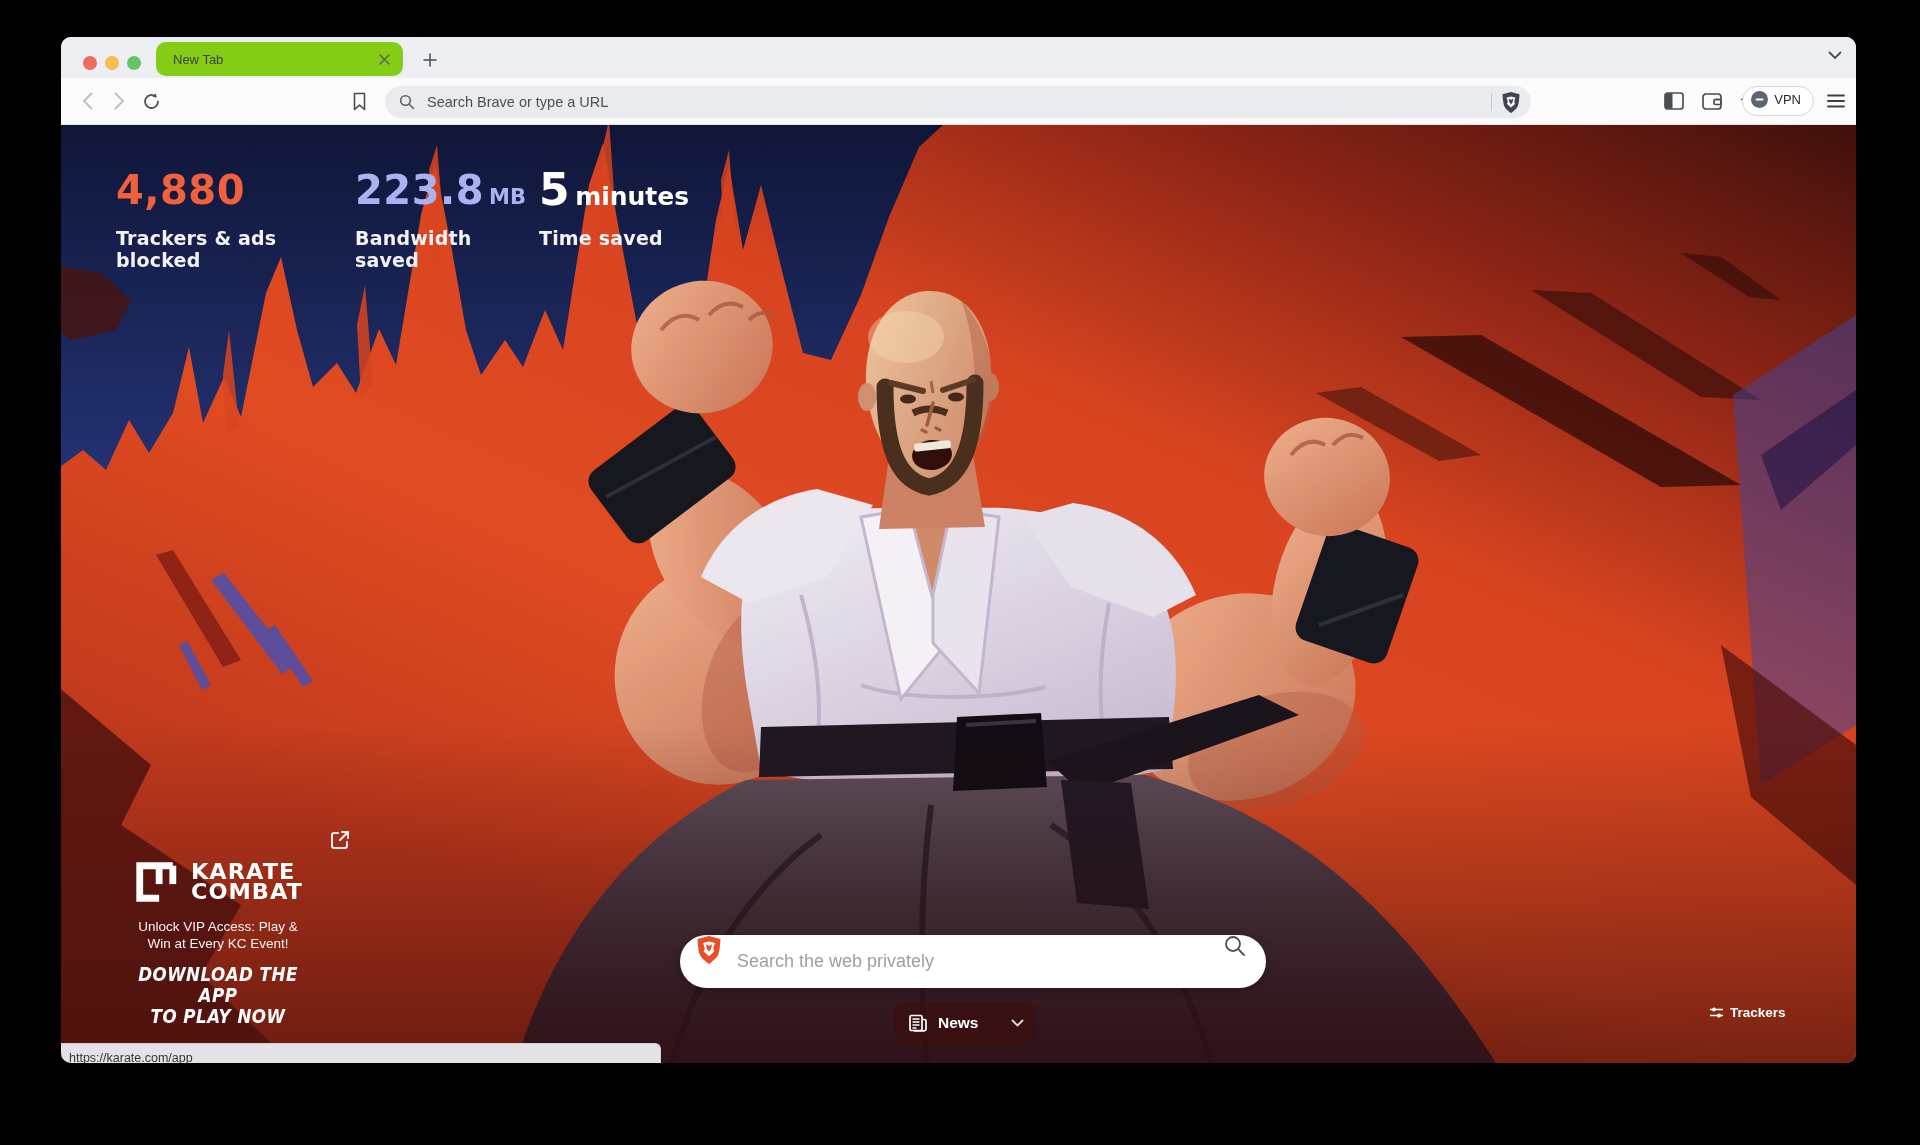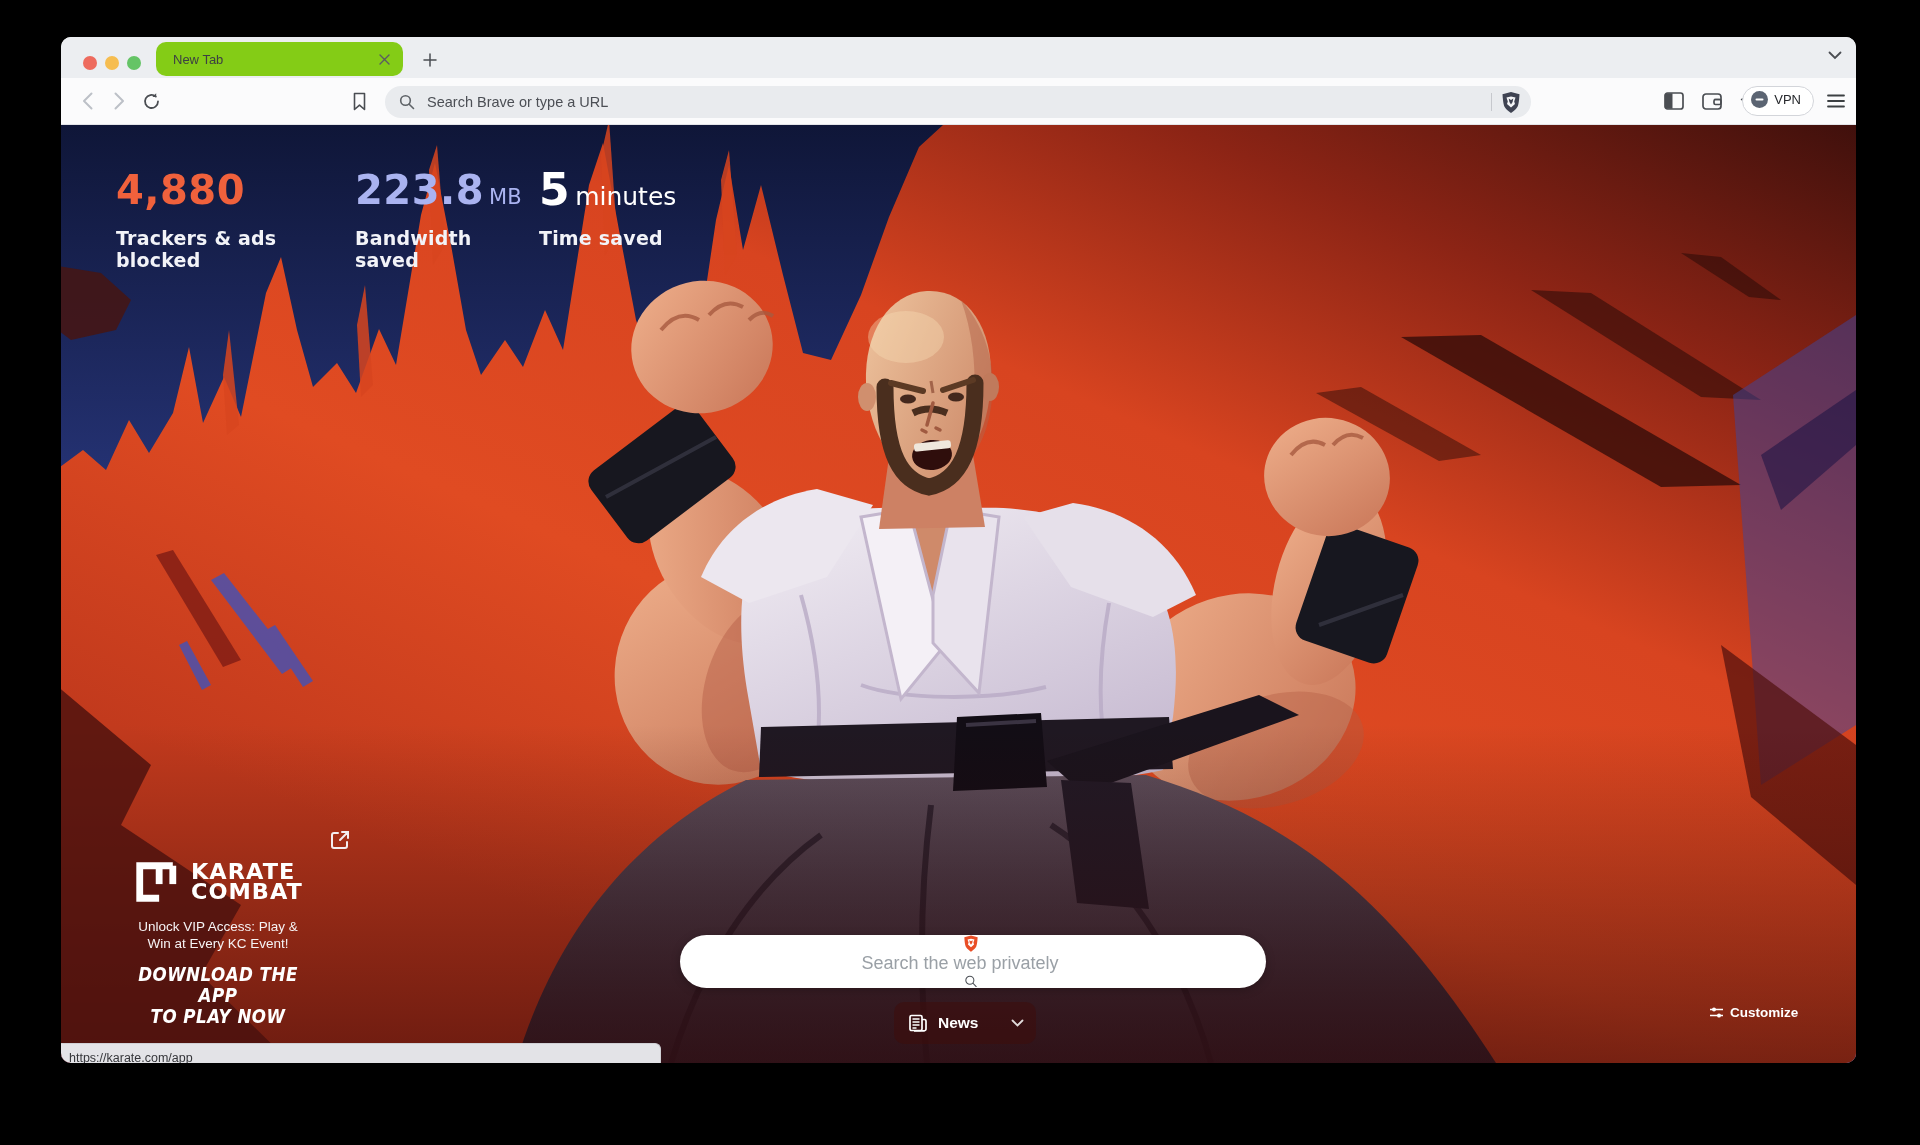--- a/index.html
+++ b/index.html
@@ -32,40 +32,40 @@
   .url-divider{width:1px;height:18px;background:#c6c8cd;margin:0 9px;}
   .vpn-pill{position:absolute;right:42px;top:8px;height:30px;border:1px solid #d3d5da;border-radius:15px;
     background:#fff;display:flex;align-items:center;gap:6px;padding:0 12px 4px 8px;}
   .vpn-label{font-size:13px;color:#26282c;}
   
   .ntp{position:absolute;left:0;top:88px;width:1795px;height:938px;overflow:hidden;background:#17204a;}
   .ntp svg.art{position:absolute;left:0;top:0;}
   .stats{position:absolute;left:55px;top:42px;display:flex;gap:0;color:#fff;font-family:"DejaVu Sans",sans-serif;}
   .stat{margin-right:0;}
   .stat .num{font-size:40px;font-weight:600;letter-spacing:0.5px;line-height:46px;}
-  .stat .unit{font-size:21px;font-weight:400;margin-left:5px;}
+  .stat .unit{font-size:21px;font-weight:700;margin-left:5px;}
   .stat .lbl{font-size:19px;font-weight:600;color:#f2f3f8;margin-top:14px;letter-spacing:0.2px;}
   .stat1{width:239px;}
   .stat2{width:184px;}
   .stat1 .num{color:#f0613c;}
   .stat2 .num,.stat2 .unit{color:#aab3f0;}
   .stat3 .num{color:#fff;font-size:44px;}
   .stat3 .unit{color:#fff;font-size:25px;}
   
   .sponsor{position:absolute;left:52px;top:700px;width:210px;text-align:center;color:#fff;}
   .ext-link{position:absolute;right:-28px;top:4px;color:#f4eef0;}
   .brand-row{display:flex;align-items:center;justify-content:center;gap:15px;margin-top:36px;}
   .brand-text{text-align:left;font-family:"DejaVu Sans",sans-serif;font-weight:800;font-size:22px;
     line-height:20px;letter-spacing:1px;transform:scaleX(1.02);}
   .tagline{margin-top:15px;font-size:13.5px;line-height:17px;color:#f6f3f4;}
   .cta{margin-top:12px;font-family:"DejaVu Sans",sans-serif;font-weight:900;font-style:italic;
     font-size:19px;line-height:21px;transform:scaleX(0.88);letter-spacing:0.5px;}
   
   .ntp-search{position:absolute;left:619px;top:810px;width:586px;height:53px;background:#fff;border-radius:27px;
-    display:flex;align-items:center;padding:0 20px 0 16px;box-shadow:0 2px 10px rgba(0,0,0,0.25);flex-direction:column;}
+    display:flex;padding:0 20px 0 16px;box-shadow:0 2px 10px rgba(0,0,0,0.25);}
   .ntp-search input{flex:1;border:none;outline:none;background:transparent;font-size:18px;color:#202124;
     font-family:"Liberation Sans",sans-serif;margin-left:13px;}
   .ntp-search input::-webkit-input-placeholder{color:#9aa0a6;}
   
   .news-pill{position:absolute;left:833px;top:877px;width:142px;height:42px;border-radius:10px;
     background:rgba(62,13,11,0.55);display:flex;align-items:center;padding:0 12px 0 14px;color:#fff;}
   .news-label{font-size:15.5px;font-weight:700;margin-left:10px;flex:1;}
   
   .customize{position:absolute;left:1648px;top:880px;display:flex;align-items:center;gap:6px;color:#fff;}
   .customize span{font-size:13.5px;font-weight:700;}
@@ -403,21 +403,21 @@
           <path d="M1.5 1.5 L6.5 6.5 L11.5 1.5" stroke="#fff" stroke-width="1.8" fill="none" stroke-linecap="round"></path>
         </svg>
     </div>
 
     <div class="customize">
       <svg width="15" height="13" viewBox="0 0 15 13">
         <path d="M1 3.5 h13 M1 9.5 h13" stroke="#fff" stroke-width="1.6"></path>
         <circle cx="5" cy="3.5" r="2" fill="#fff"></circle>
           <circle cx="10" cy="9.5" r="2" fill="#fff"></circle>
       </svg>
-      <span>Customize</span>
+      <span>Trackers</span>
     </div>
 
     <div class="statusbar">
       <span>https://karate.com/app</span>
     </div>
 
   </div>
 </div>
 
 </body></html>

